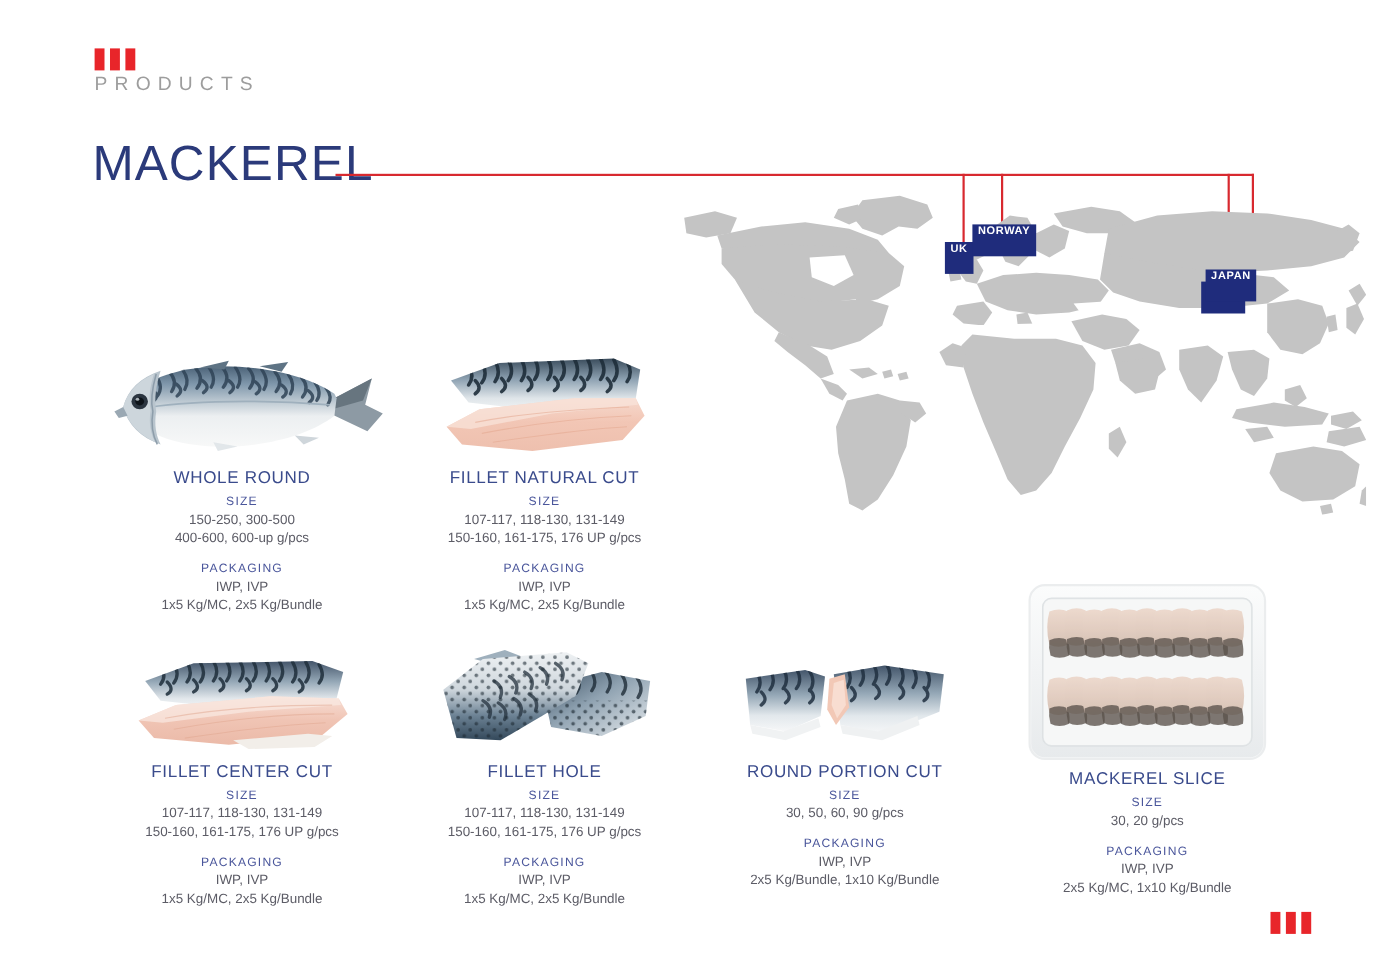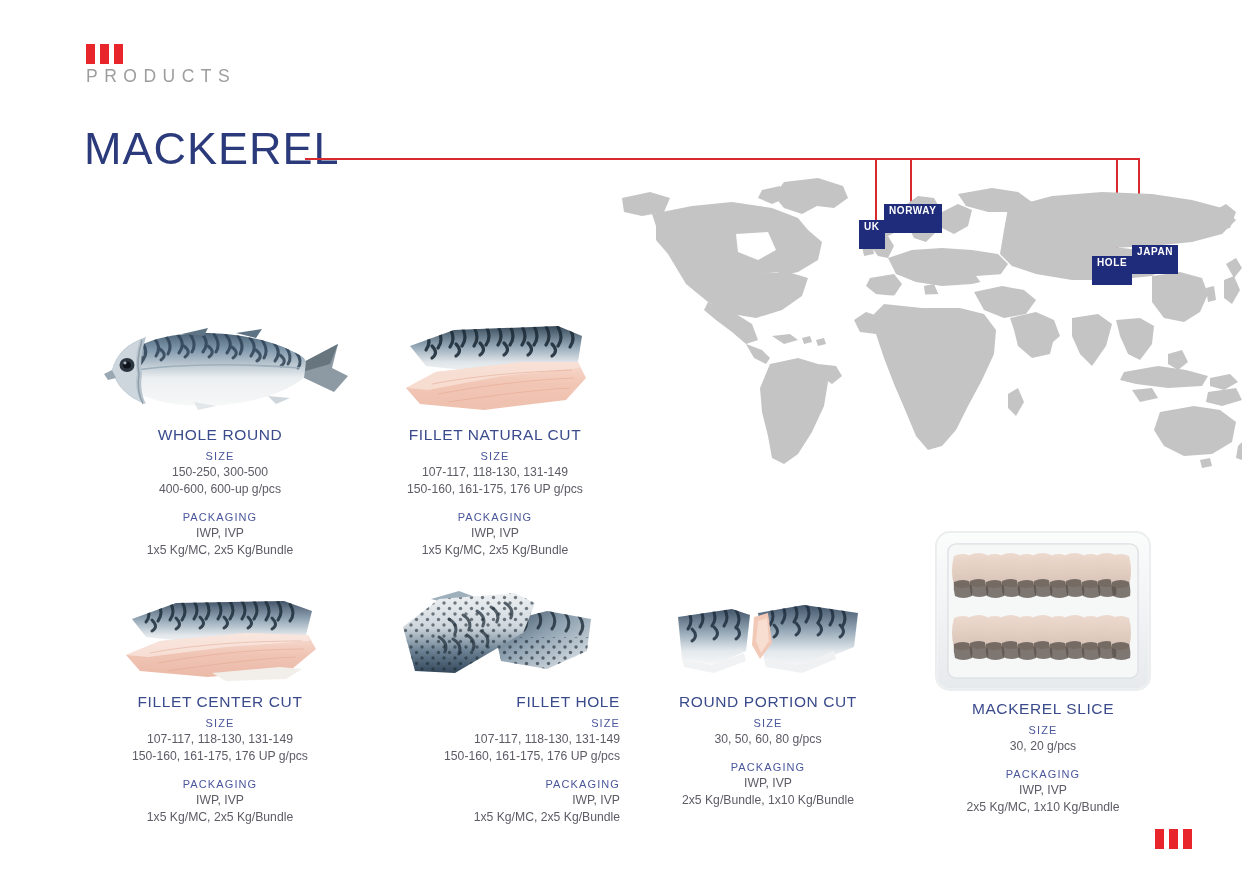--- a/index.html
+++ b/index.html
@@ -53,21 +53,21 @@
 
   .pin{
     position:absolute;background:#1f2c7c;color:#fff;
     font-size:10px;font-weight:700;letter-spacing:.6px;
     padding:2px 5px 17px;line-height:1;white-space:nowrap;
     font-family:"Liberation Sans", sans-serif;
   }
   #pin-uk{left:859px;top:220px;}
   #pin-no{left:884px;top:204px;}
   #pin-kr{left:1092px;top:256px;}
-  #pin-jp{left:1132px;top:245px;text-align:center;}
+  #pin-jp{left:1096px;top:245px;text-align:center;}
 
   
   .card{position:absolute;text-align:center;}
   .card .pname{
     font-size:15.5px;letter-spacing:.6px;color:#3a4b8c;
     font-weight:400;margin:0 0 6px;white-space:nowrap;
   }
   .card .lbl{
     font-size:11px;letter-spacing:1.1px;color:#4a569b;
     font-weight:400;margin:0 0 2px;
@@ -77,21 +77,21 @@
     font-size:12.2px;color:#5c5c66;line-height:17px;font-weight:400;
   }
 
   .ph{position:relative;margin:0 auto;}
   .ph svg{display:block;width:100%;height:100%;overflow:visible;}
 
   
   #c1{left:80px;top:300px;width:280px;}
   #c2{left:370px;top:300px;width:250px;}
   #c3{left:80px;top:585px;width:280px;}
-  #c4{left:370px;top:585px;width:250px;text-align:right;}
+  #c4{left:370px;top:585px;width:250px;}
   #c5{left:650px;top:585px;width:236px;}
   #c6{left:920px;top:520px;width:246px;}
 
   .imgbox{display:flex;align-items:flex-end;justify-content:center;}
   #c1 .imgbox{height:118px;}
   #c2 .imgbox{height:118px;}
   #c3 .imgbox{height:100px;}
   #c4 .imgbox{height:100px;}
   #c5 .imgbox{height:100px;}
   #c6 .imgbox{height:172px;}
@@ -560,21 +560,21 @@
           <path d="M80,18 L94,14 L98,44 L86,60 L78,46 Z" fill="#f2c8b6"></path>
           <path d="M84,22 L93,19 L95,42 L87,54 L82,42 Z" fill="#f8ddd1"></path>
           <path d="M90,60 L124,66 L160,52 L162,60 L128,74 L92,68 Z" fill="#eff1f2"></path>
         </svg>
       </div>
     </div>
     <div class="capbox">
       <p class="pname">ROUND PORTION CUT</p>
       <p class="lbl">SIZE</p>
       <div class="val">
-        <div>30, 50, 60, 80 g/pcs</div>
+        <div>30, 50, 60, 90 g/pcs</div>
       </div>
       <p class="lbl pack">PACKAGING</p>
       <div class="val">
         <div>IWP, IVP</div>
         <div>2x5 Kg/Bundle, 1x10 Kg/Bundle</div>
       </div>
     </div>
   </div>
 
   <div class="card" id="c6">

